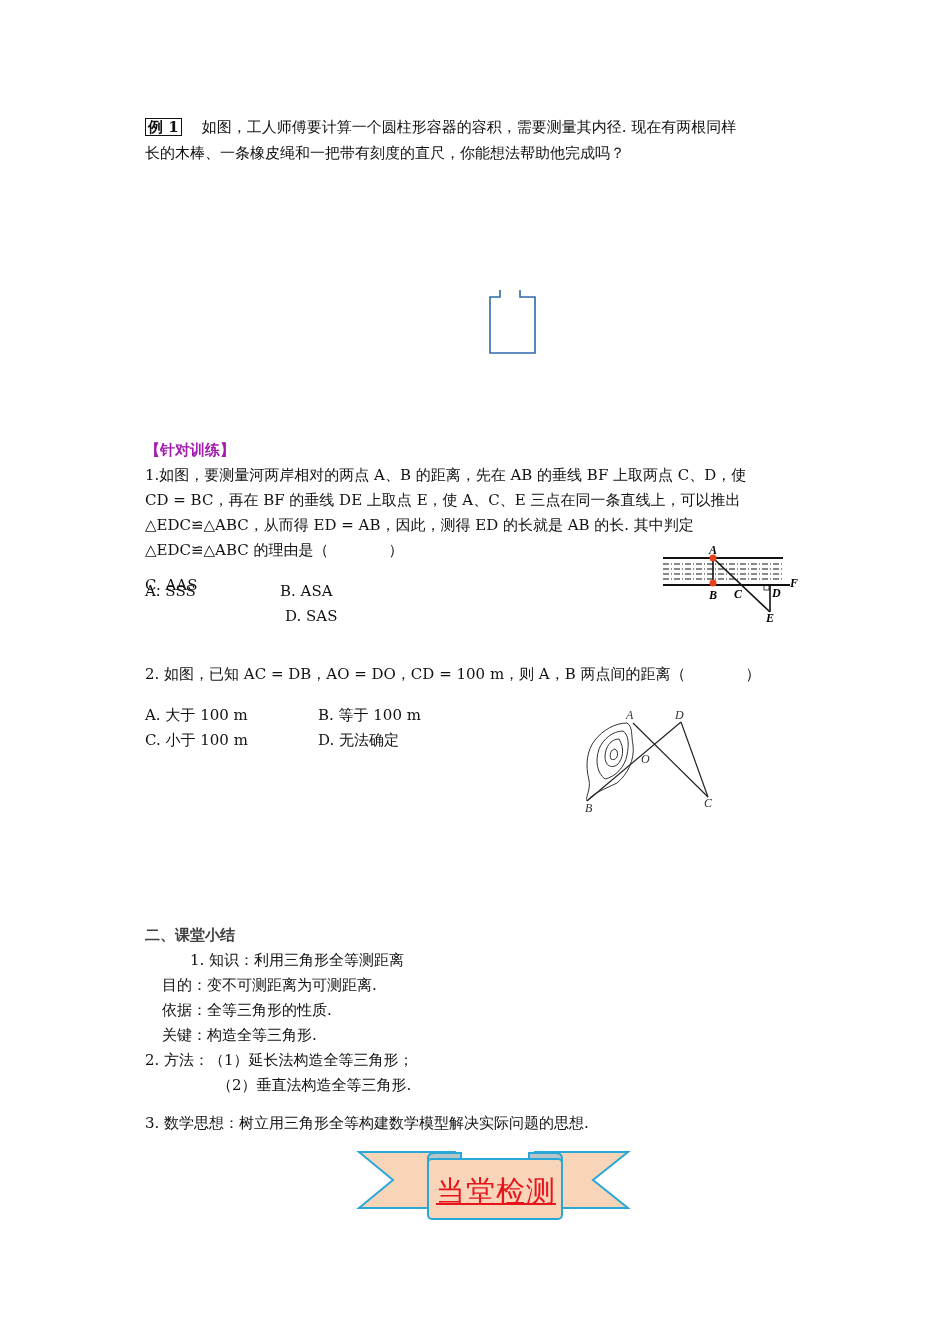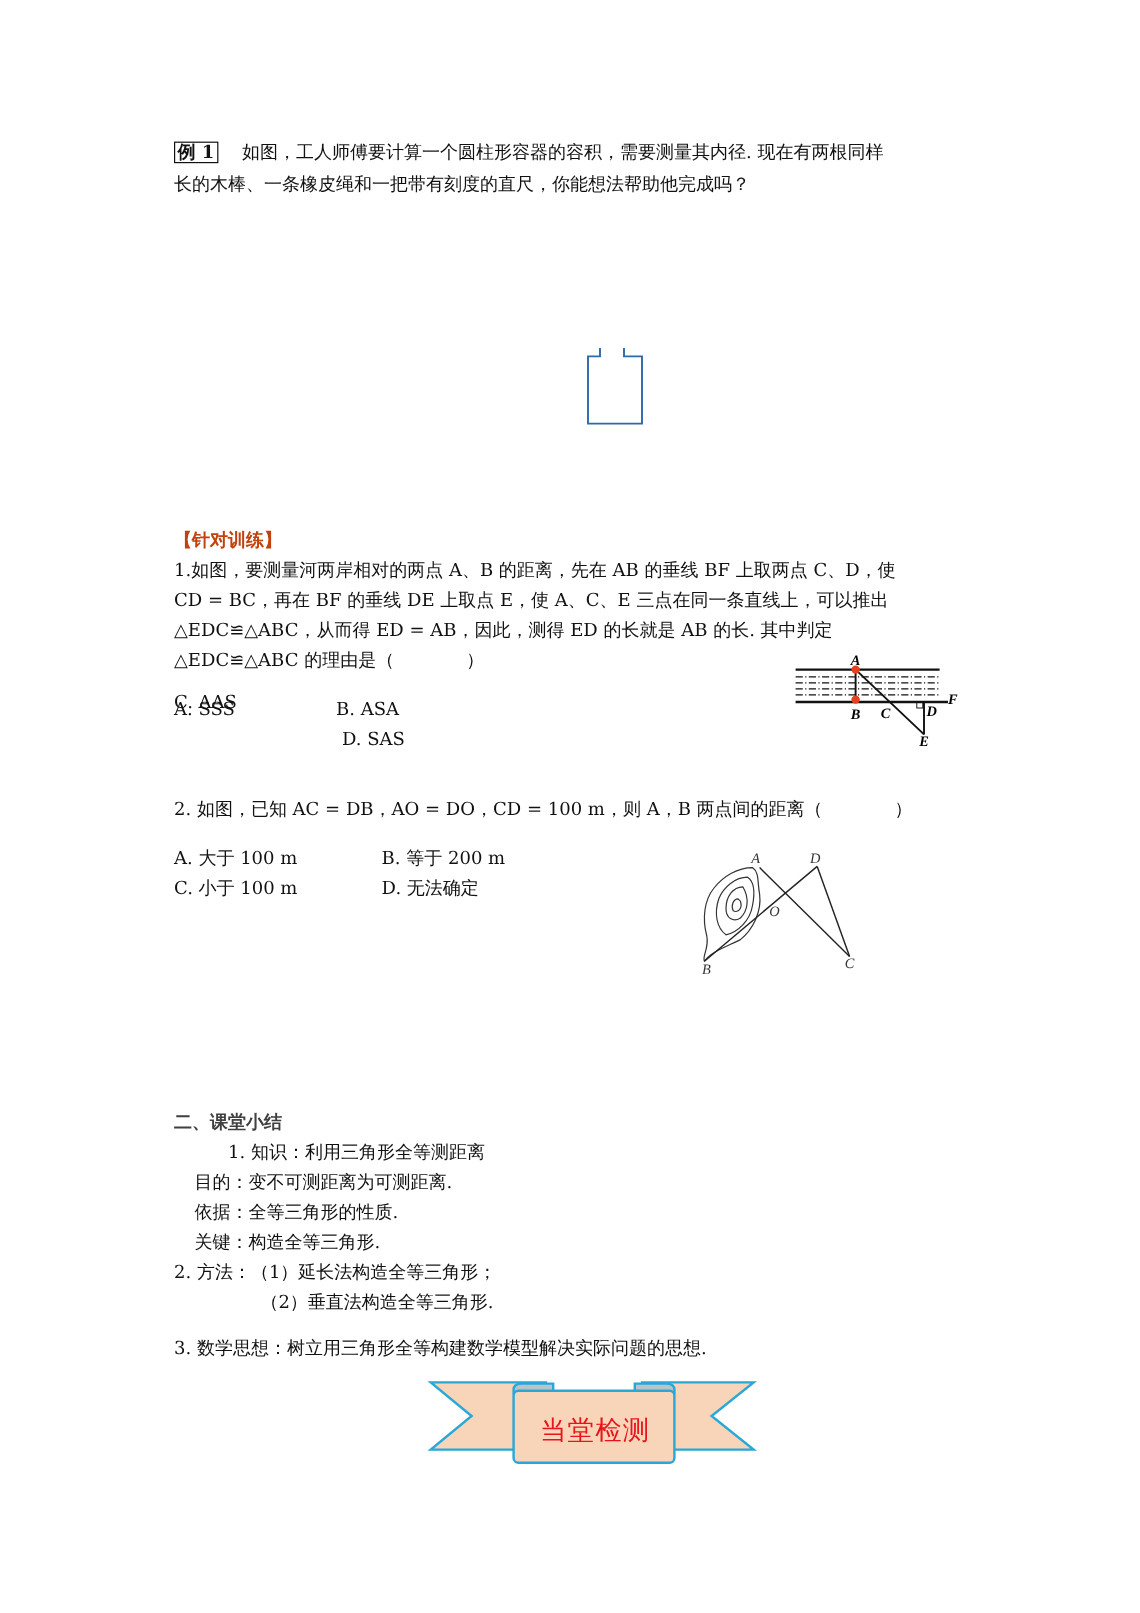--- a/index.html
+++ b/index.html
@@ -1,26 +1,26 @@
 <!DOCTYPE html>
 <html><head>
 <meta charset="utf-8">
 <style>
   html, body { margin: 0; padding: 0; background: #ffffff; }
   body { width: 950px; height: 1344px; position: relative; overflow: hidden;
          font-family: "DejaVu Serif", "Liberation Serif", serif; color: #111; font-size: 15px; }
   .abs { position: absolute; }
   .line { position: absolute; left: 145px; white-space: nowrap; line-height: 20px; font-size: 15px; }
   .ex-label { display: inline-block; border: 1.5px solid #111; padding: 0 2px; font-weight: bold; line-height: 16px; margin-right: 20px; font-size: 15px; text-align: center; }
-  .blue-head { color: #c2410c; font-weight: bold; font-family: "DejaVu Sans", sans-serif; font-size: 15px; }
+  .blue-head { color: #a21caf; font-weight: bold; font-family: "DejaVu Sans", sans-serif; font-size: 15px; }
   .red-head { color: #404040; font-weight: bold; font-family: "DejaVu Sans", sans-serif; font-size: 15px; }
   .opt { position: absolute; white-space: nowrap; line-height: 20px; font-size: 15px; margin-top: 16px; }
   .ribbon-text { position: absolute; left: 428px; top: 1158px; width: 136px; height: 68px; display: flex;
-                 align-items: center; justify-content: center; color: #e8141c; font-size: 22px;
-                 font-family: "DejaVu Sans", sans-serif; letter-spacing: 1px; }
+                 align-items: center; justify-content: center; color: #e8141c; font-size: 29px;
+                 font-family: "DejaVu Sans", sans-serif; letter-spacing: 1px; text-decoration: underline; }
 </style>
 </head>
 <body>
 
 <div class="line" style="top:117px;">
   <span class="ex-label">例 1</span><span>如图，工人师傅要计算一个圆柱形容器的容积，需要测量其内径. 现在有两根同样</span>
 </div>
 <div class="line" style="top:143px;">长的木棒、一条橡皮绳和一把带有刻度的直尺，你能想法帮助他完成吗？</div>
 
 <svg class="abs" style="left:485px; top:285px;" width="55" height="75">
@@ -57,21 +57,21 @@
   <text x="49" y="14" font-size="12" font-style="italic" font-weight="bold" font-family="Liberation Serif, serif">A</text>
   <text x="49" y="59" font-size="12" font-style="italic" font-weight="bold" font-family="Liberation Serif, serif">B</text>
   <text x="74" y="58" font-size="12" font-style="italic" font-weight="bold" font-family="Liberation Serif, serif">C</text>
   <text x="112" y="57" font-size="12" font-style="italic" font-weight="bold" font-family="Liberation Serif, serif">D</text>
   <text x="106" y="82" font-size="12" font-style="italic" font-weight="bold" font-family="Liberation Serif, serif">E</text>
   <text x="130" y="47" font-size="12" font-style="italic" font-weight="bold" font-family="Liberation Serif, serif">F</text>
 </svg>
 
 <div class="line" style="top:664px;">2. 如图，已知 AC = DB，AO = DO，CD = 100  m，则 A，B 两点间的距离（　　　　）</div>
 <div class="opt" style="left:145px; top:689px;">A.  大于 100  m</div>
-<div class="opt" style="left:318px; top:689px;">B.  等于 200  m</div>
+<div class="opt" style="left:318px; top:689px;">B.  等于 100  m</div>
 <div class="opt" style="left:145px; top:714px;">C.  小于 100  m</div>
 <div class="opt" style="left:318px; top:714px;">D.  无法确定</div>
 
 <svg class="abs" style="left:575px; top:705px;" width="150" height="115">
   <g fill="none" stroke="#333" stroke-width="1">
     <path d="M52 18 C40 18 28 25 20 35 C12 45 10 60 14 75 C16 85 10 92 12 96 C18 88 30 84 42 78 C52 70 60 55 58 40 C56 30 58 22 52 18 Z"></path>
     <path d="M48 26 C38 26 28 34 24 44 C20 56 22 68 30 74 C40 72 50 62 52 50 C54 40 54 30 48 26 Z"></path>
     <path d="M44 34 C36 34 30 42 30 52 C30 60 36 64 42 60 C48 54 50 44 44 34 Z"></path>
     <path d="M40 44 C36 44 34 50 36 54 C40 56 44 52 42 46 Z"></path>
   </g>

